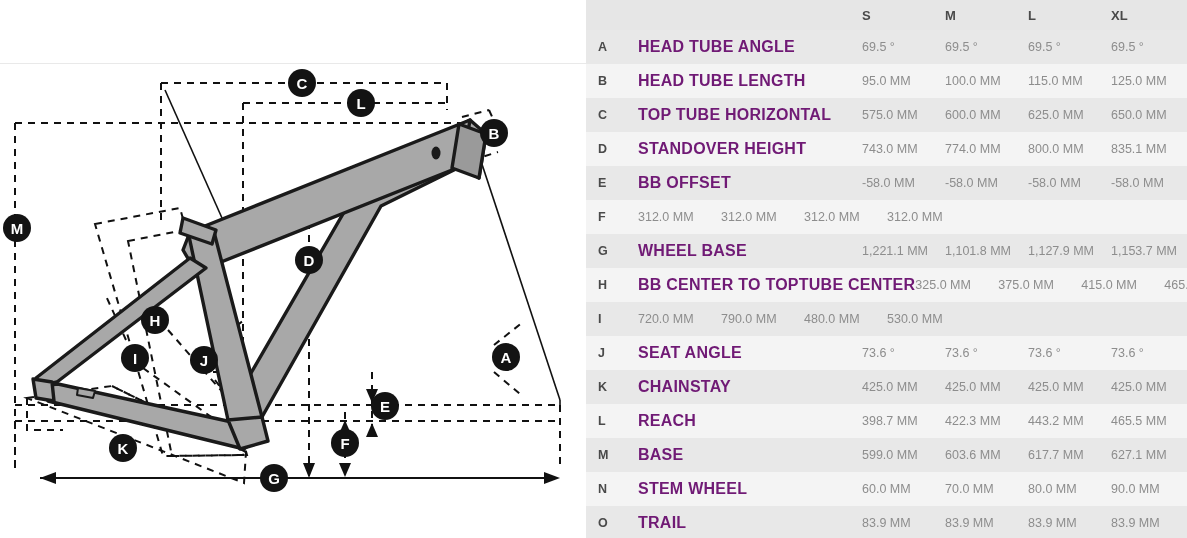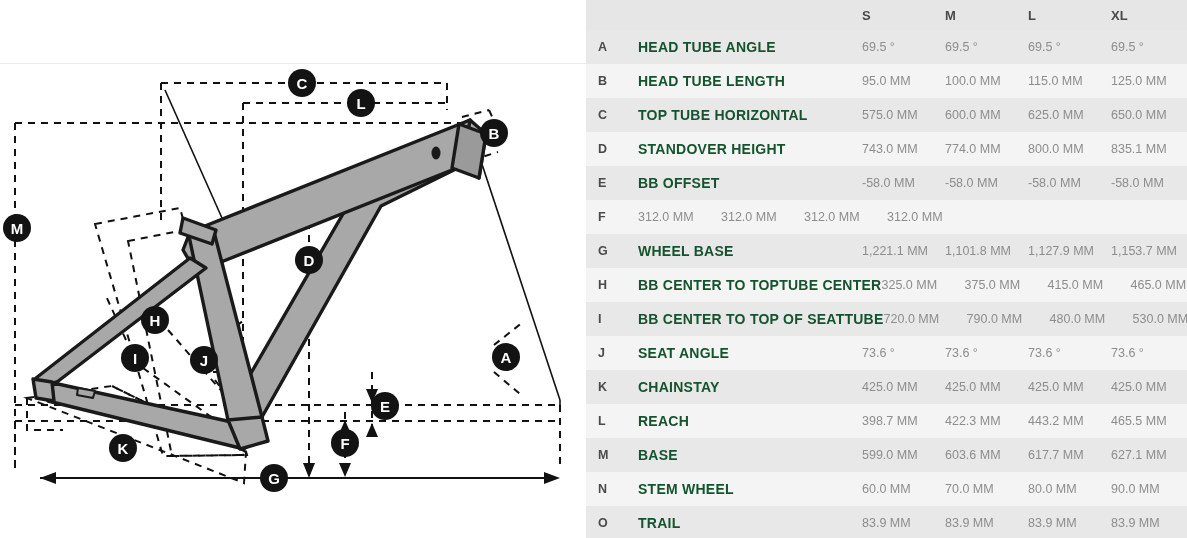--- a/index.html
+++ b/index.html
@@ -41,23 +41,23 @@
   .c-key {
     flex: 0 0 52px;
     padding-left: 12px;
     font-size: 12.5px;
     font-weight: bold;
     color: #4a4a4a;
     letter-spacing: .2px;
   }
   .c-label {
     flex: 0 0 224px;
-    font-size: 14px;
+    font-size: 16px;
     font-weight: bold;
-    color: #14532d;
+    color: #701a75;
     letter-spacing: .25px;
     white-space: nowrap;
   }
   .c-val {
     flex: 0 0 83px;
     font-size: 12.5px;
     color: #8d8d8d;
     white-space: nowrap;
   }
   .c-val.xl { flex: 0 0 auto; }
@@ -333,21 +333,20 @@
         <div class="geo-row even">
           <div class="c-key">H</div>
           <div class="c-label">BB CENTER TO TOPTUBE CENTER</div>
           <div class="c-val">325.0 MM</div>
           <div class="c-val">375.0 MM</div>
           <div class="c-val">415.0 MM</div>
           <div class="c-val xl">465.0 MM</div>
         </div>
         <div class="geo-row odd">
           <div class="c-key">I</div>
-          <div class="c-label">BB CENTER TO TOP OF SEATTUBE</div>
           <div class="c-val">720.0 MM</div>
           <div class="c-val">790.0 MM</div>
           <div class="c-val">480.0 MM</div>
           <div class="c-val xl">530.0 MM</div>
         </div>
         <div class="geo-row even">
           <div class="c-key">J</div>
           <div class="c-label">SEAT ANGLE</div>
           <div class="c-val">73.6 °</div>
           <div class="c-val">73.6 °</div>

